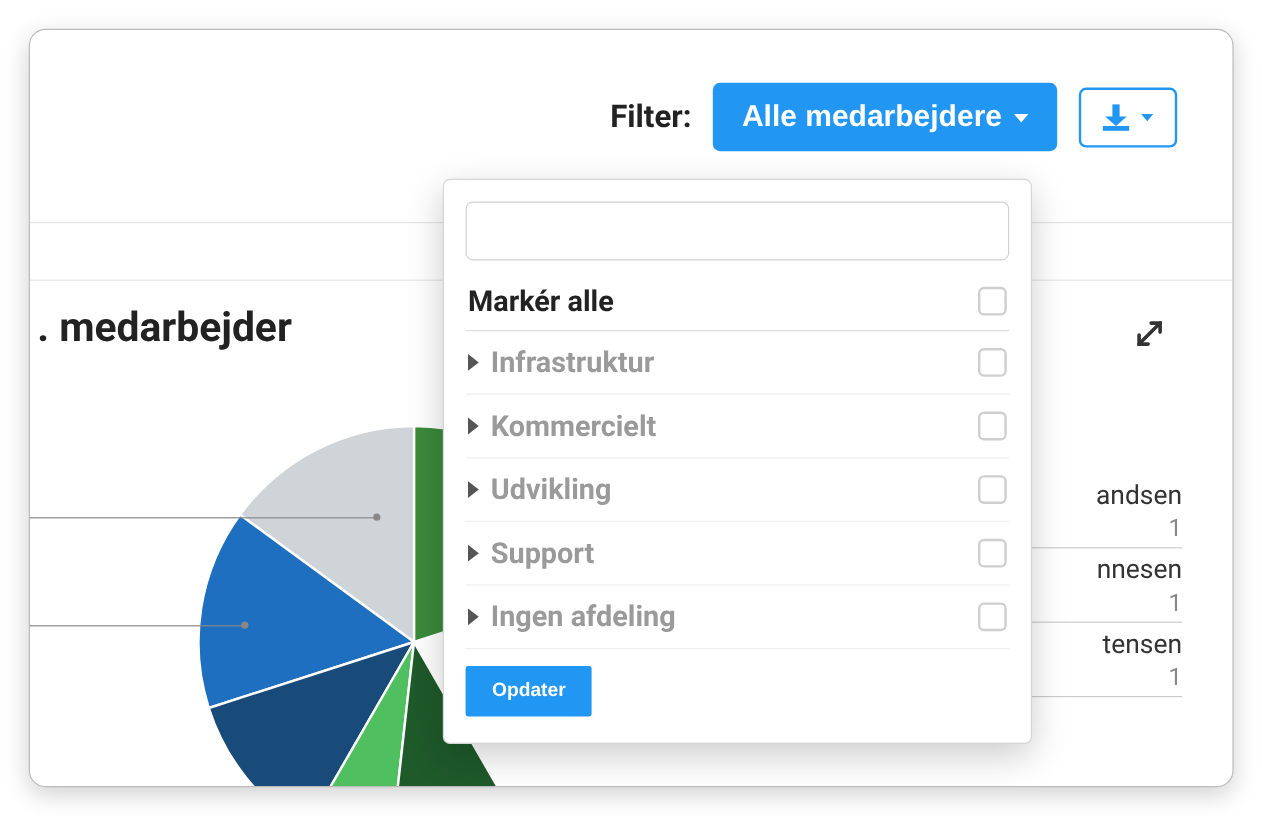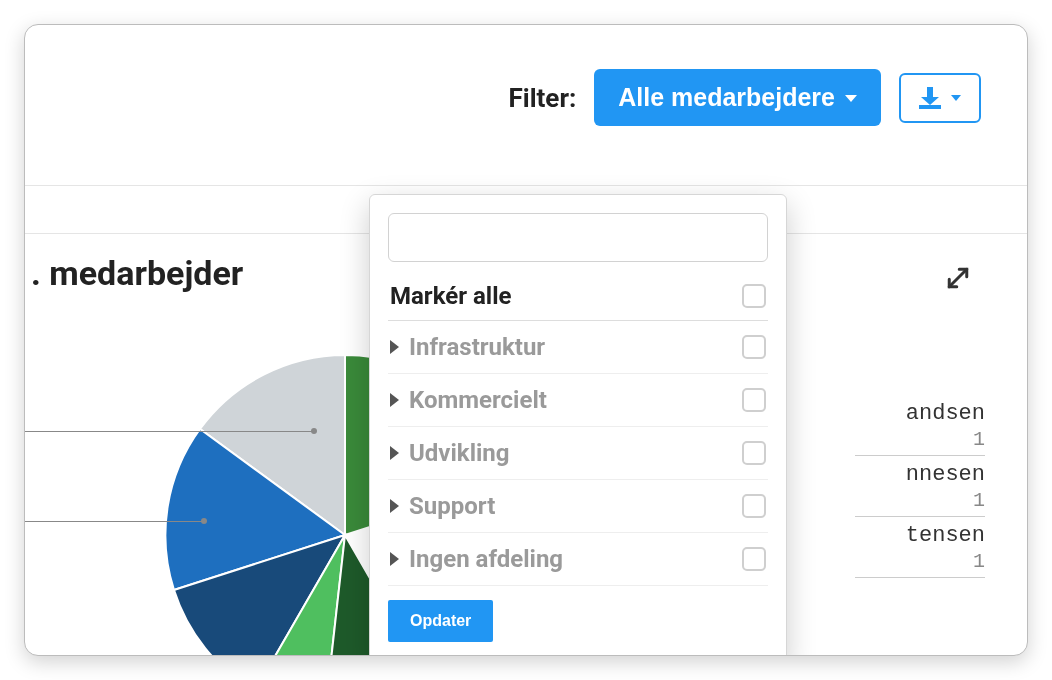--- a/index.html
+++ b/index.html
@@ -142,21 +142,20 @@
   .leader2 { top: 496px; left: 0; width: 178px; }
   .leader2::after { content:""; position:absolute; right:-4px; top:-3px; width:6px; height:6px; background:#888; border-radius:50%; }
   
   .right-list {
     position: absolute;
     top: 370px;
     right: 42px;
     width: 130px;
     font-size: 22px;
     color: #333;
-    font-family: Liberation Mono, monospace;
   }
   .right-list .row {
     border-bottom: 1px solid #ccc;
     padding: 6px 0 4px;
     text-align: right;
   }
   .right-list .row .count {
     color: #888;
     font-size: 20px;
     padding-top: 2px;
@@ -167,27 +166,26 @@
     position: absolute;
     top: 238px;
     right: 54px;
     cursor: pointer;
   }
   
   .dropdown {
     position: absolute;
     top: 124px;
     left: 344px;
-    width: 418px;
+    width: 491px;
     background: #fff;
     border: 1px solid #d6d6d6;
     border-radius: 6px;
     box-shadow: 0 10px 30px rgba(0,0,0,0.20);
     padding: 18px 18px 22px 18px;
-    margin-top: 45px;
   }
   .search-box {
     width: 100%;
     border: 1px solid #d2d2d2;
     border-radius: 6px;
     padding: 12px 14px 12px 44px;
     font-size: 20px;
     color: #555;
     position: relative;
   }

